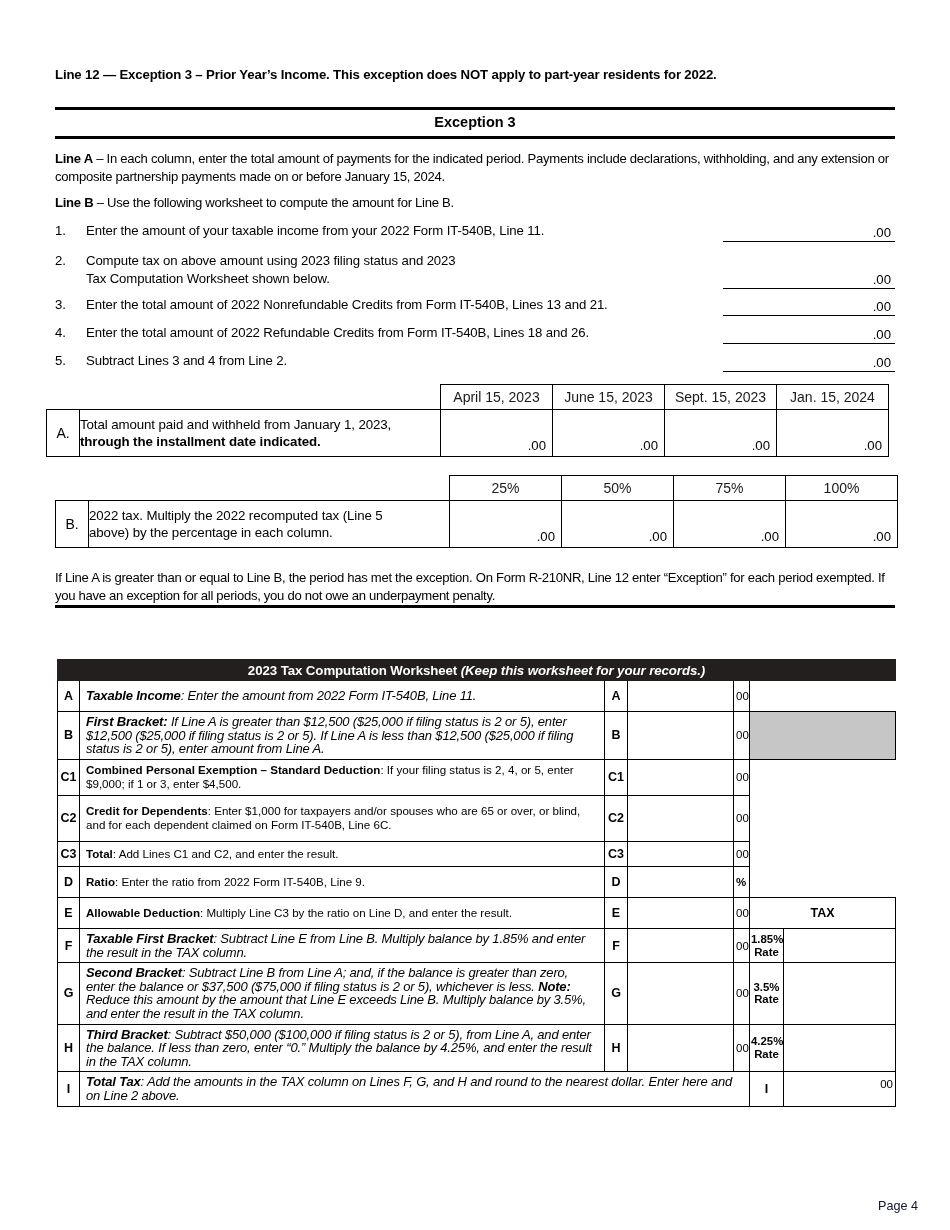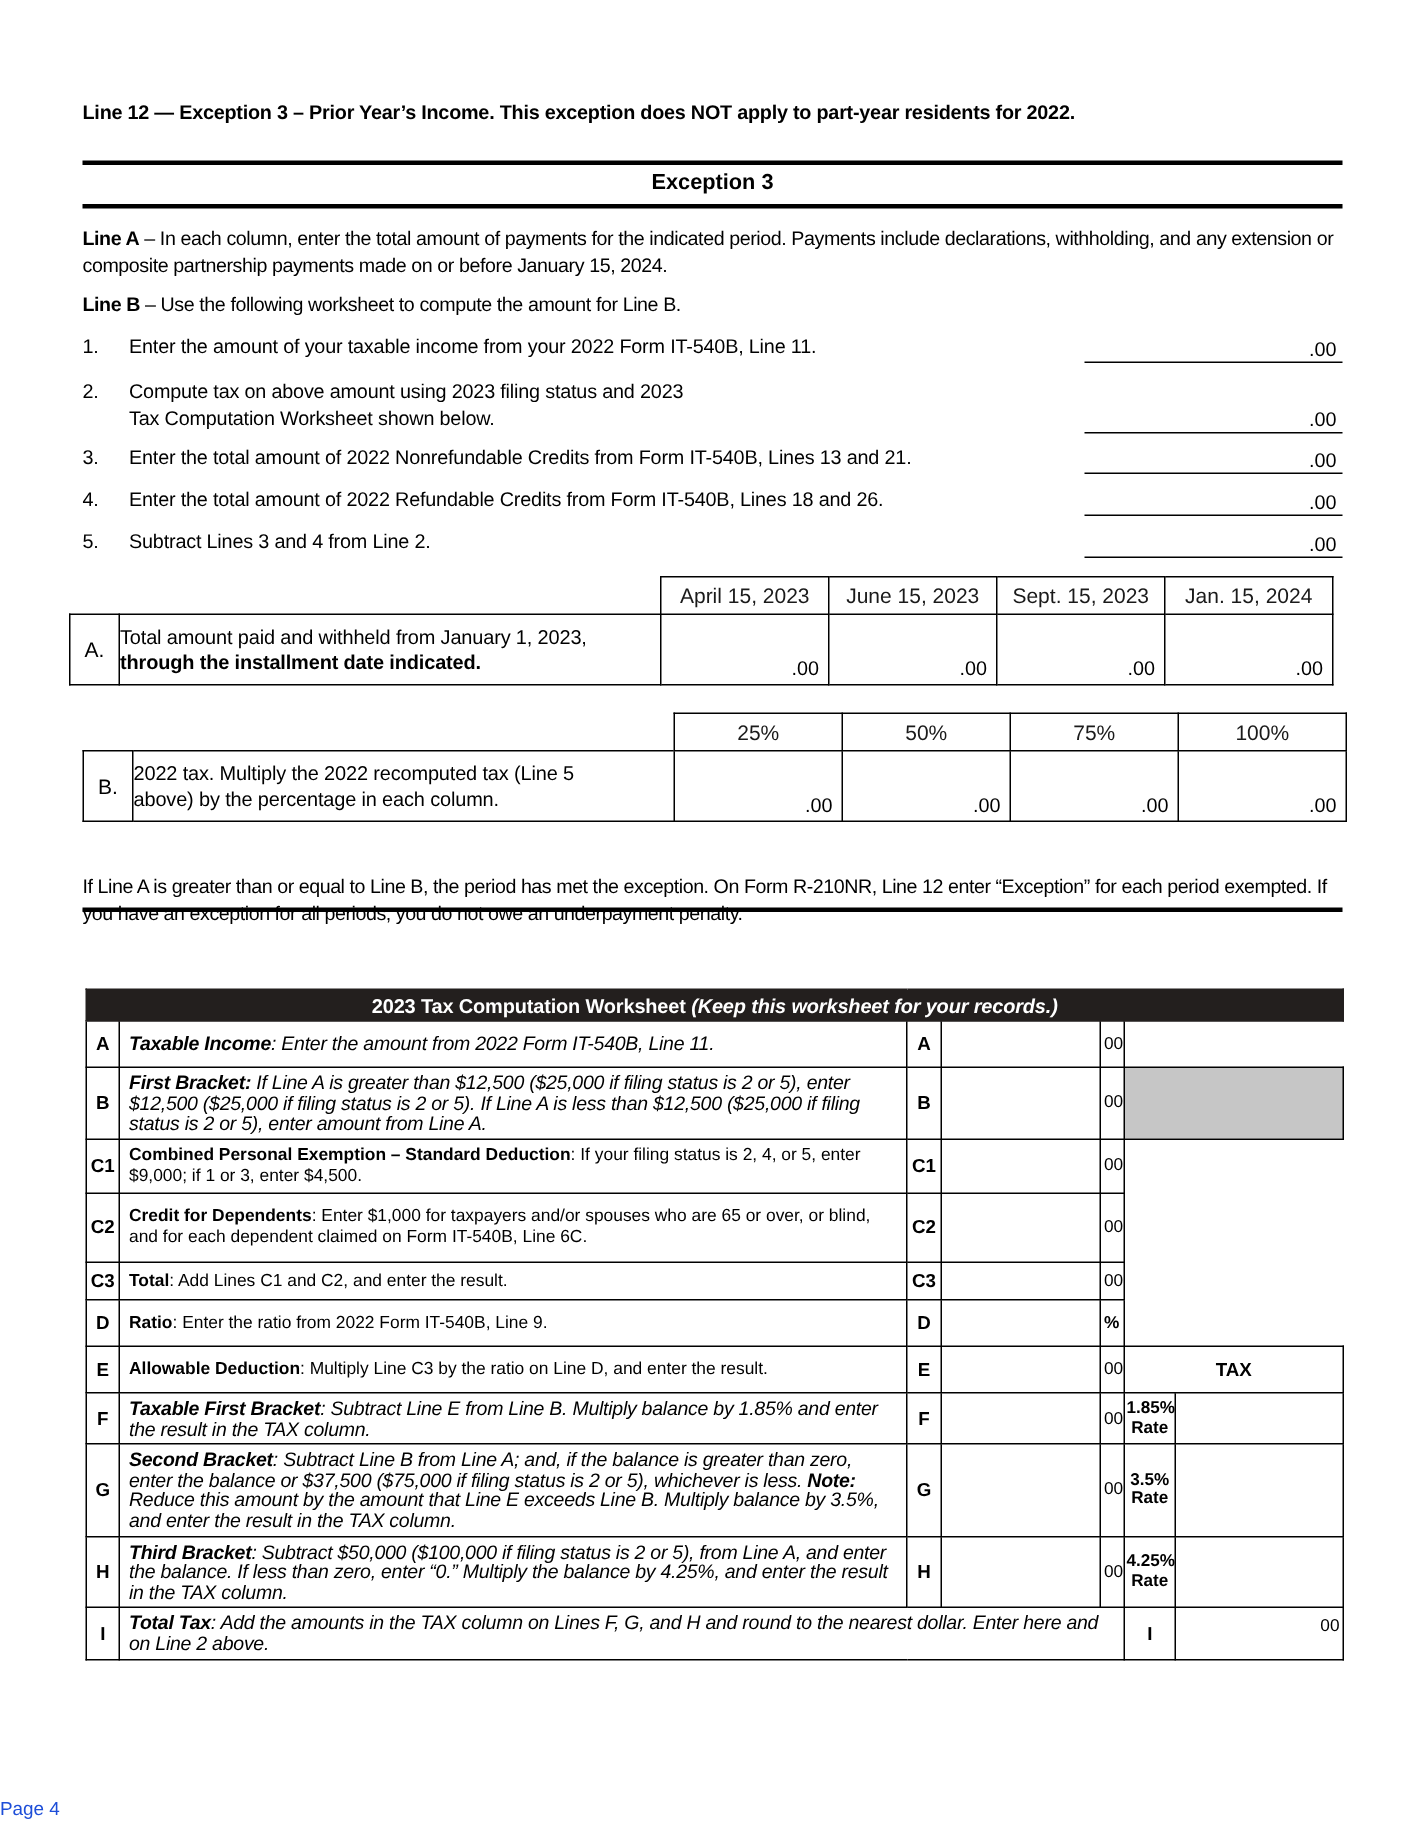--- a/index.html
+++ b/index.html
@@ -53,21 +53,21 @@
     font-family: "Liberation Sans", sans-serif; color: #1a1a1a;
   }
   .rowlabel-cell { width: 34px; text-align: center; font-size: 14px; vertical-align: middle; }
   .desc-cell { padding: 4px 6px 4px 7px; font-size: 13.3px; line-height: 17px; letter-spacing: -0.1px; vertical-align: middle; }
   .desc-cell b { font-weight: bold; }
   .amt-cell { position: relative; height: 47px; }
   .amt-cell .dd { position: absolute; right: 6px; bottom: 3px; font-size: 13.2px; }
   .nb { border: none !important; }
 
   
-  .closing { position: absolute; left: 55px; top: 566px; width: 845px; font-size: 13.1px; line-height: 17.5px; letter-spacing: -0.30px; }
+  .closing { position: absolute; left: 55px; top: 553px; width: 845px; font-size: 13.1px; line-height: 17.5px; letter-spacing: -0.30px; }
 
   
   .ws { position: absolute; left: 57px; top: 643px; width: 838px; border-collapse: collapse; table-layout: fixed; }
   .ws td { border: 1.3px solid #000; padding: 0; vertical-align: middle; }
   .ws .banner {
     background: #231f1e; color: #ffffff; text-align: center;
     height: 21px; font-size: 13.3px; font-weight: bold; letter-spacing: -0.1px;
     border: 1.3px solid #231f1e;
   }
   .ws .banner i { font-weight: bold; font-style: italic; }
@@ -78,21 +78,21 @@
   .ws .dsc-wide b { font-weight: bold; }
   .ws .lt { width: 23px; text-align: center; font-size: 12.5px; font-weight: bold; }
   .ws .inp { }
   .ws .cents { width: 16px; text-align: left; font-size: 11.5px; padding-left: 2px; }
   .ws .pct { width: 16px; text-align: left; font-size: 11.5px; padding-left: 2px; font-weight: bold; }
   .ws .shaded { background: #c6c6c6; }
   .ws .blank { border: none; }
   .ws .taxhdr { text-align: center; font-weight: bold; font-size: 12.5px; }
   .ws .rate { width: 34px; text-align: center; font-size: 11.4px; font-weight: bold; line-height: 12.6px; padding: 1px 1px; }
 
-  .footer { position: absolute; left: 0; top: 1183px; width: 918px; text-align: left; font-size: 12.6px; color: #1d4ed8; }
+  .footer { position: absolute; left: 0; top: 1183px; width: 918px; text-align: right; font-size: 12.6px; color: #0f172a; }
 </style>
 </head>
 <body>
 
 <div class="page">
 
   <div class="intro">
     <div class="intro-line1">Line 12 — Exception 3 – Prior Year’s Income. This exception does NOT apply to part-year residents for 2022.</div>
   </div>
   <div class="rule-thick" style="top:91px;"></div>

